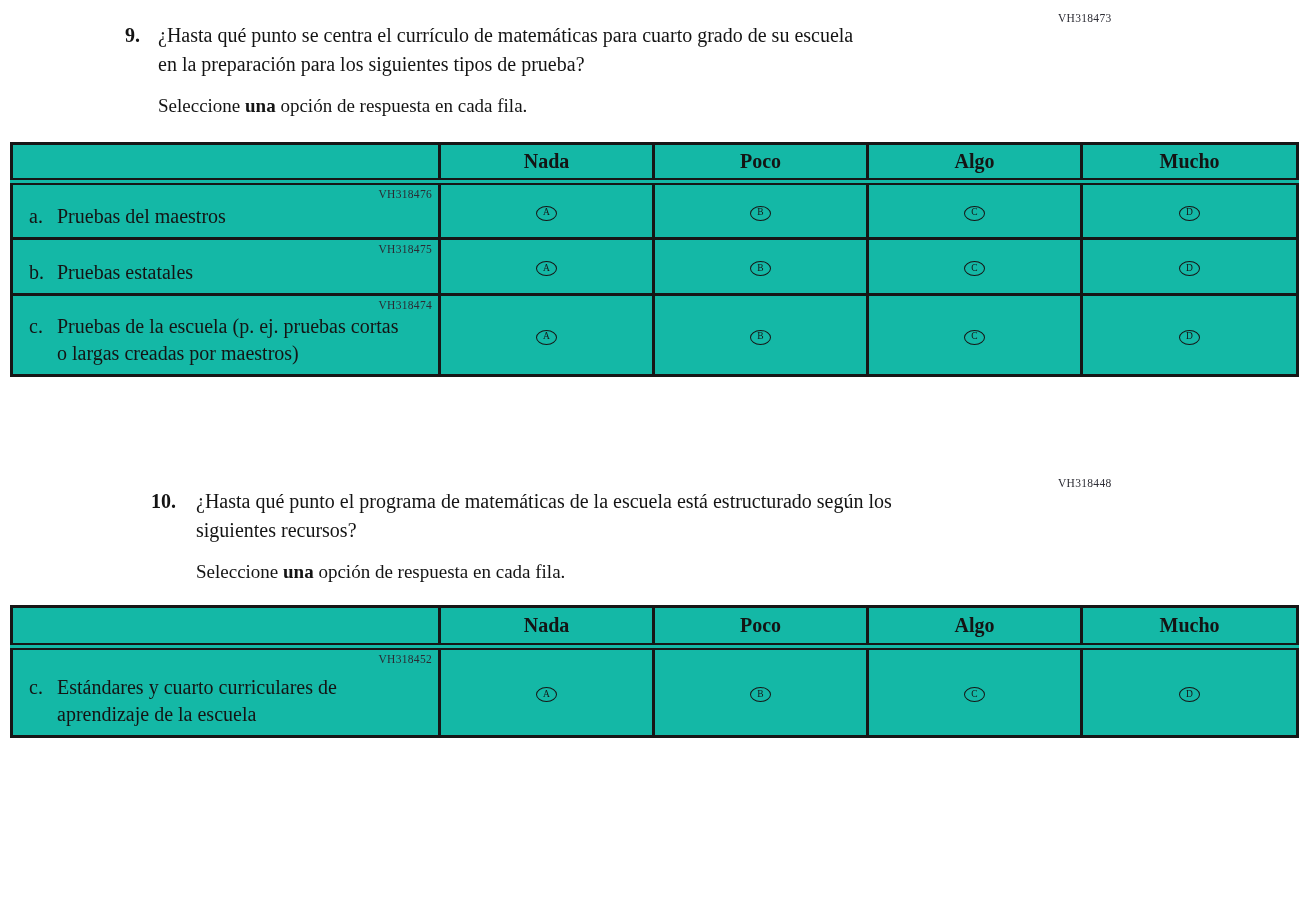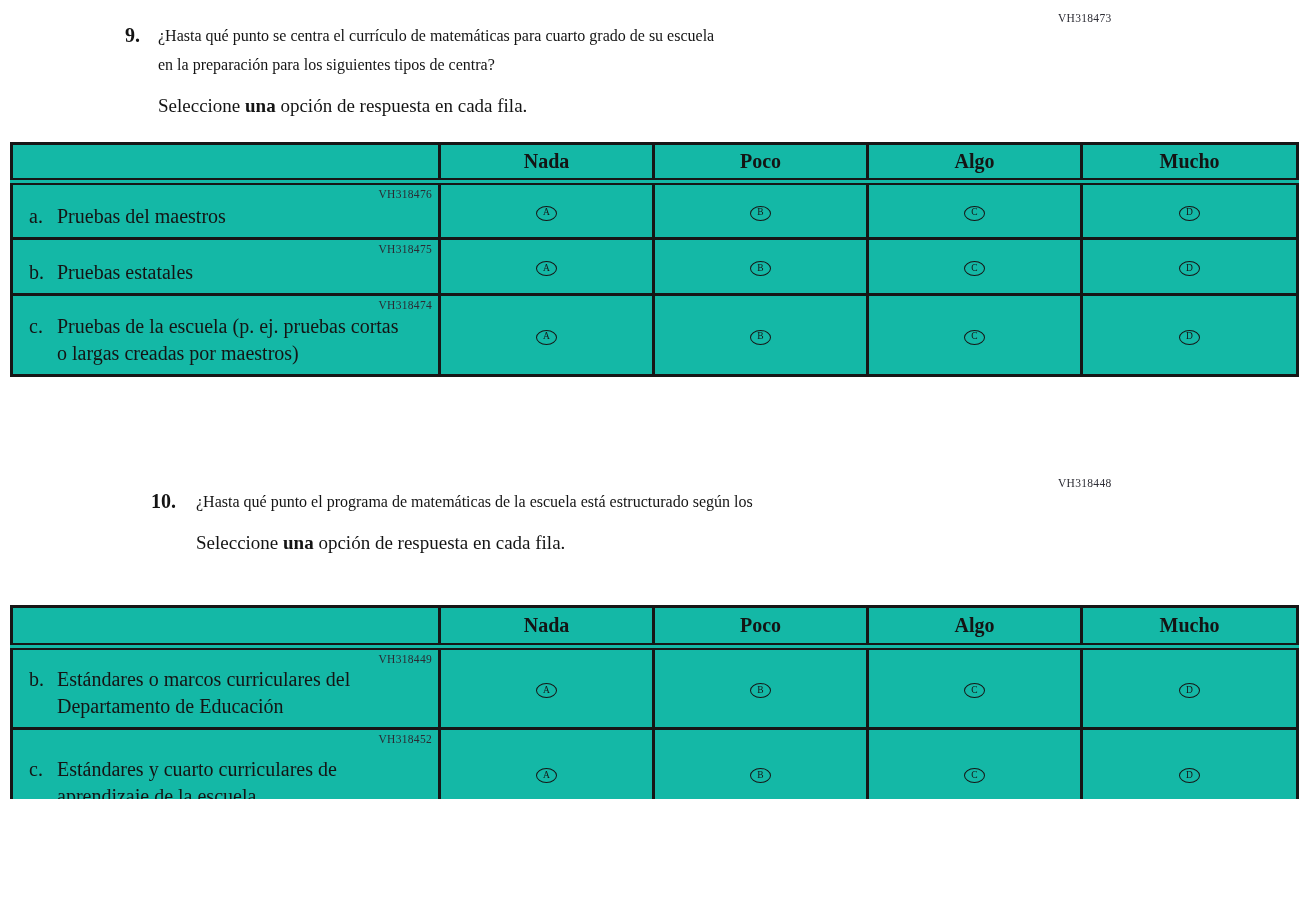--- a/index.html
+++ b/index.html
@@ -27,21 +27,21 @@
   .qblock { position:absolute; }
   #q9  { left:125px; top:21px;  }
   #q10 { left:113px; top:487px;margin-left:38px; }
   .qrow { display:flex; align-items:flex-start; }
   .qnum {
     font-weight:bold; font-size:20px; line-height:29px;
     flex:none;
   }
   #q9 .qnum  { width:33px; }
   #q10 .qnum { width:45px; }
-  .qtext { font-size:16px; line-height:29px; }
+  .qtext { font-size:20px; line-height:29px; }
   .qline { display:block; }
   .instruction {
     font-size:19px; line-height:26px;
     margin-top:14px;
   }
   #q9 .instruction  { margin-left:33px; }
   #q10 .instruction { margin-left:45px; }
   .instruction .bold { font-weight:bold; }
 
   
@@ -101,21 +101,21 @@
 
 <div class="page">
 
   <span class="vh-code vh-abs" id="vh-q9">VH318473</span>
 
   <div class="qblock" id="q9">
     <div class="qrow">
       <span class="qnum">9.</span>
       <span class="qtext">
         <span class="qline">¿Hasta qué punto se centra el currículo de matemáticas para cuarto grado de su escuela</span>
-        <span class="qline">en la preparación para los siguientes tipos de centra?</span>
+        <span class="qline">en la preparación para los siguientes tipos de prueba?</span>
       </span>
     </div>
     <div class="instruction">
       <span>Seleccione </span><span class="bold">una</span><span> opción de respuesta en cada fila.</span>
     </div>
   </div>
 
   <table class="matrix" id="table-q9">
     <colgroup>
       <col style="width:428px">
@@ -176,20 +176,21 @@
     </tbody>
   </table>
 
   <span class="vh-code vh-abs" id="vh-q10">VH318448</span>
 
   <div class="qblock" id="q10">
     <div class="qrow">
       <span class="qnum">10.</span>
       <span class="qtext">
         <span class="qline">¿Hasta qué punto el programa de matemáticas de la escuela está estructurado según los</span>
+        <span class="qline">siguientes recursos?</span>
       </span>
     </div>
     <div class="instruction">
       <span>Seleccione </span><span class="bold">una</span><span> opción de respuesta en cada fila.</span>
     </div>
   </div>
 
   <table class="matrix" id="table-q10">
     <colgroup>
       <col style="width:428px">
@@ -201,33 +202,20 @@
     <thead>
       <tr>
         <th></th>
         <th>Nada</th>
         <th>Poco</th>
         <th>Algo</th>
         <th>Mucho</th>
       </tr>
     </thead>
     <tbody>
-      <tr class="row-b">
-        <td class="rowhead">
-          <span class="cellcode vh-code">VH318449</span>
-          <span class="rowlabel">
-              <span class="rletter">b.</span>
-              <span class="rtext">Estándares o marcos curriculares del Departamento de Educación</span>
-            </span>
-        </td>
-        <td class="opt"><span class="bubble">A</span></td>
-        <td class="opt"><span class="bubble">B</span></td>
-        <td class="opt"><span class="bubble">C</span></td>
-        <td class="opt"><span class="bubble">D</span></td>
-      </tr>
       <tr class="row-c">
         <td class="rowhead">
           <span class="cellcode vh-code">VH318452</span>
           <span class="rowlabel">
               <span class="rletter">c.</span>
               <span class="rtext">Estándares y cuarto curriculares de aprendizaje de la escuela</span>
             </span>
         </td>
         <td class="opt"><span class="bubble">A</span></td>
         <td class="opt"><span class="bubble">B</span></td>

